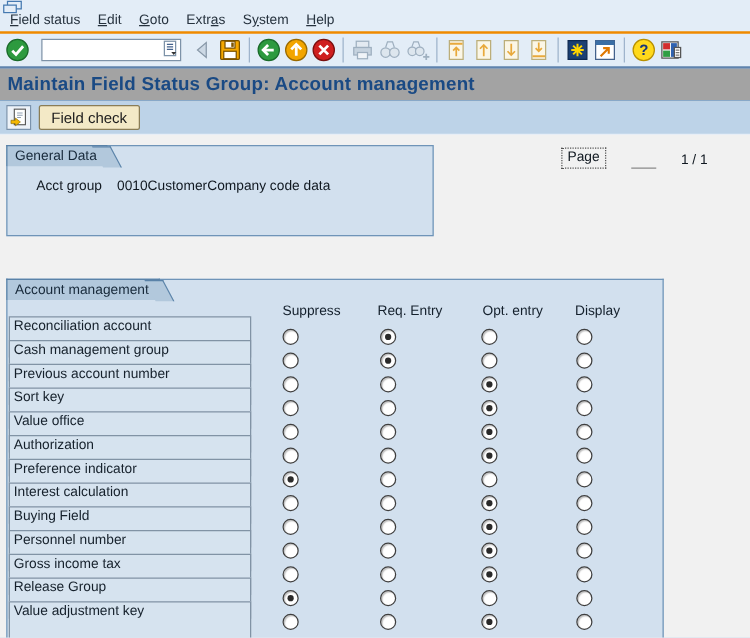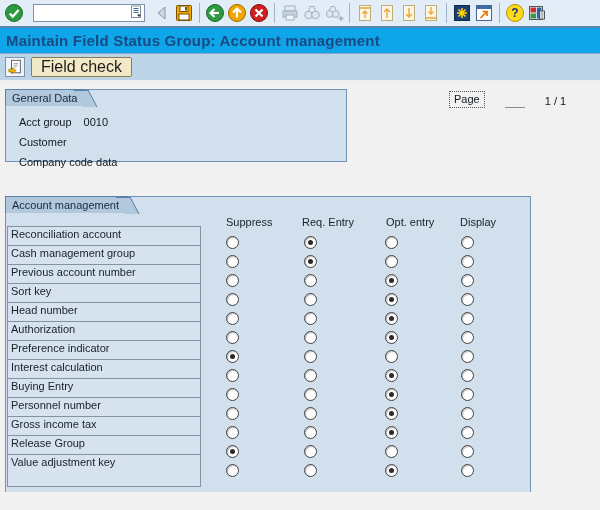--- a/index.html
+++ b/index.html
@@ -21,36 +21,36 @@
 
   
   .toolbar{background:var(--toolbar_bg);height:28px;display:flex;align-items:center;padding-left:3px;border-bottom:2px solid #5f83ad;}
   .tb{width:22px;height:22px;display:flex;align-items:center;justify-content:center;background:transparent;border:none;padding:0;}
   .tb svg{display:block;}
   .sep{width:1px;height:20px;background:#9fb4cc;margin:0 4px;}
   .cmdwrap{display:flex;align-items:center;border:1px solid #7d92a8;background:#fff;height:18px;width:112px;margin:0 6px 0 8px;padding:0 1px 0 3px;}
   .cmdwrap input{flex:1;border:none;outline:none;font-size:11px;width:80px;background:transparent;}
 
   
-  .titlebar{background:#0ea5e9;height:26px;display:flex;align-items:center;padding-left:6px;border-bottom:1px solid #88a8c8;}
+  .titlebar{background:#a3a3a3;height:26px;display:flex;align-items:center;padding-left:6px;border-bottom:1px solid #88a8c8;}
   .titlebar h1{font-size:15px;font-weight:bold;color:var(--title_text);letter-spacing:0.2px;}
 
   
   .appbar{background:var(--band_bg);height:27px;display:flex;align-items:center;gap:6px;padding-left:5px;border-bottom:1px solid #e8eef6;}
   .iconbtn{width:20px;height:20px;background:#edf2f8;border:1px solid #7a92ac;display:flex;align-items:center;justify-content:center;padding:0;}
-  .fieldcheck{height:20px;padding:0 9px;background:var(--button_face);border:1px solid #8a7d56;border-radius:2px;font-size:16px;color:#1c1c1c;}
+  .fieldcheck{height:20px;padding:0 9px;background:var(--button_face);border:1px solid #8a7d56;border-radius:2px;font-size:12px;color:#1c1c1c;}
 
   
   .content{position:relative;width:600px;height:398px;background:var(--content_bg);}
   .groupbox{position:absolute;background:var(--group_fill);border:1px solid var(--box_border);}
   .gtab{position:absolute;top:-1px;left:-1px;height:17px;background:var(--tab_fill);border:1px solid #5a82a8;border-bottom:none;padding:2px 8px 0 6px;color:#17293a;z-index:2;white-space:nowrap;}
   .gtab::after{content:"";position:absolute;top:0;right:-8px;width:14px;height:16px;background:var(--tab_fill);border-right:1px solid #5a82a8;border-top:1px solid #5a82a8;transform:skewX(28deg);z-index:-1;}
 
   .general{left:5px;top:8px;width:342px;height:73px;}
-  .gfields{position:absolute;left:13px;top:22px;display:flex;flex-direction:column;}
+  .gfields{position:absolute;left:23px;top:22px;display:flex;flex-direction:row;}
   .gfield{height:20px;display:flex;align-items:center;gap:12px;color:#101820;}
 
   .pagectl{position:absolute;left:449px;top:10px;display:flex;align-items:flex-end;gap:20px;}
   .pagelabel{border:1px dotted #555;padding:1px 4px 2px;color:#101820;}
   .pageline{width:20px;border-bottom:1px solid #8a8a8a;height:14px;}
   .pagevalue{padding-bottom:1px;color:#101820;}
 
   .account{left:5px;top:103px;width:526px;height:296px;border-bottom:none;margin-top:12px;}
   .colheader{position:absolute;top:19px;color:#14202c;white-space:nowrap;}
   .rows{position:absolute;top:36px;left:0;width:100%;}
@@ -60,20 +60,36 @@
   .c1{width:62px;} .c2{width:95px;} .c3{width:66px;} .c4{width:86px;}
   .radio{width:13px;height:13px;border-radius:50%;background:#fff;border:1px solid #3f3f3f;box-shadow:inset 1px 1px 1px rgba(0,0,0,0.25);}
   .radio.sel{display:flex;align-items:center;justify-content:center;}
   .radio.sel::after{content:"";width:5px;height:5px;border-radius:50%;background:#2a2a2a;}
 </style>
 </head>
 <body>
 
 <div class="screen">
 
+  <div class="topbar">
+    <span class="sysicon">
+      <svg width="16" height="11" viewBox="0 0 16 11">
+          <path d="M1 10V4h10v6z" fill="none" stroke="#4579b0"></path>
+          <path d="M4 4V1h11v6h-4" fill="none" stroke="#4579b0"></path>
+        </svg>
+    </span>
+    <div class="menus" id="menus">
+        <span class="menu-item"><u>F</u>ield status</span>
+        <span class="menu-item"><u>E</u>dit</span>
+        <span class="menu-item"><u>G</u>oto</span>
+        <span class="menu-item">Extr<u>a</u>s</span>
+        <span class="menu-item">S<u>y</u>stem</span>
+        <span class="menu-item"><u>H</u>elp</span>
+      </div>
+  </div>
 
   <div class="toolbar" id="toolbar">
       <button class="tb">
         <svg width="20" height="20" viewBox="0 0 20 20">
           <circle cx="10" cy="10" r="8.5" fill="#2d9a3f" stroke="#1a6b2a"></circle>
           <path d="M5.8 10.6l3 3L14.5 7" stroke="#fff" stroke-width="2.2" fill="none"></path>
         </svg>
       </button>
       <div class="cmdwrap">
         <input style="">
@@ -302,21 +318,21 @@
               <span class="radio"></span>
             </div>
             <div class="cell c3">
               <span class="radio sel"></span>
             </div>
             <div class="cell c4">
               <span class="radio"></span>
             </div>
           </div>
           <div class="frow">
-            <div class="flabel">Head number</div>
+            <div class="flabel">Value office</div>
             <div class="cell c1">
               <span class="radio"></span>
             </div>
             <div class="cell c2">
               <span class="radio"></span>
             </div>
             <div class="cell c3">
               <span class="radio sel"></span>
             </div>
             <div class="cell c4">
@@ -362,21 +378,21 @@
               <span class="radio"></span>
             </div>
             <div class="cell c3">
               <span class="radio sel"></span>
             </div>
             <div class="cell c4">
               <span class="radio"></span>
             </div>
           </div>
           <div class="frow">
-            <div class="flabel">Buying Entry</div>
+            <div class="flabel">Buying Field</div>
             <div class="cell c1">
               <span class="radio"></span>
             </div>
             <div class="cell c2">
               <span class="radio"></span>
             </div>
             <div class="cell c3">
               <span class="radio sel"></span>
             </div>
             <div class="cell c4">

